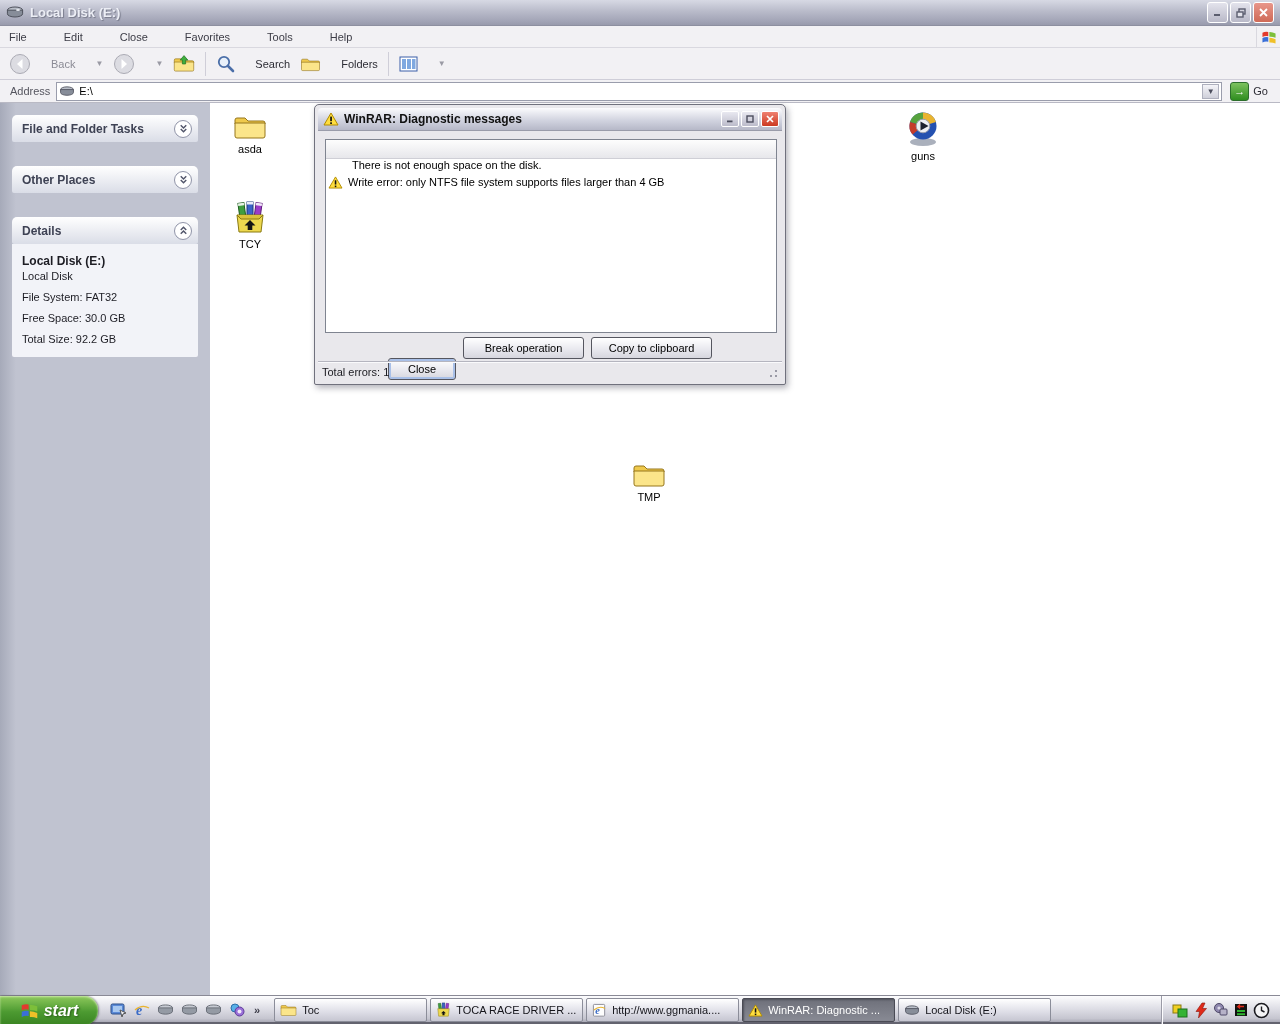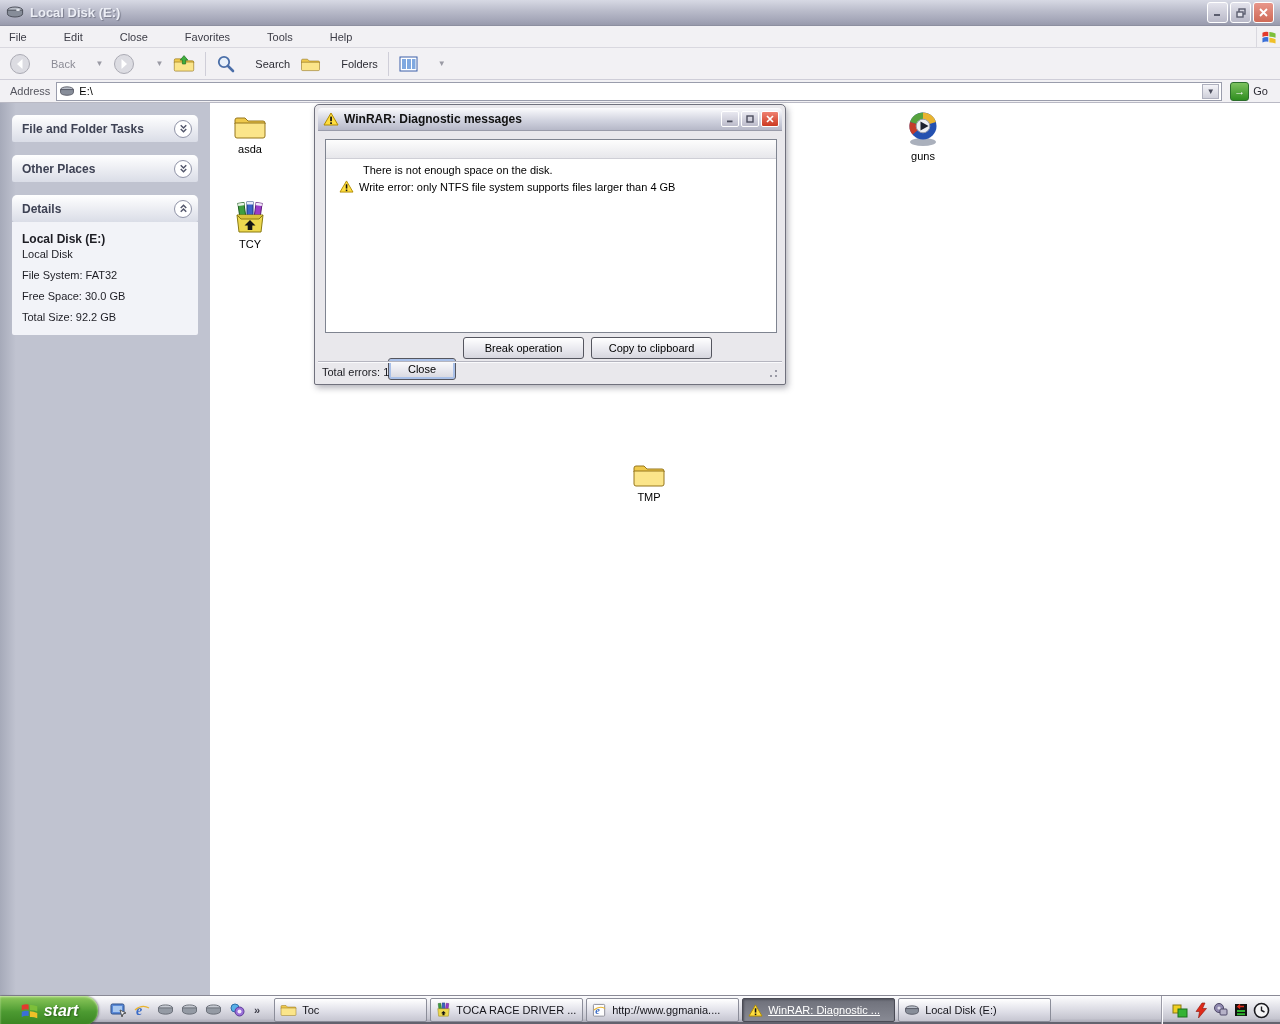--- a/index.html
+++ b/index.html
@@ -37,21 +37,21 @@
   .addr-box { flex:1; height:19px; background:#fff; border:1px solid #9a9dac; display:flex; align-items:center; padding:0 2px; color:#000; }
   .addr-box .val { margin-left:4px; }
   .addr-drop { margin-left:auto; width:17px; height:15px; background:linear-gradient(#f4f4f8,#cfd0da); border:1px solid #aeb0bd; display:flex; align-items:center; justify-content:center; color:#4b4d5c; font-size:8px; }
   .go-wrap { display:flex; align-items:center; gap:4px; padding:0 8px 0 8px; color:#2c2c34; }
   .go-btn { width:19px; height:19px; border-radius:3px; border:1px solid #2c6e2c;
     background:linear-gradient(#7cc25e,#2f8d1f); display:flex; align-items:center; justify-content:center; color:#fff; font-weight:bold; }
 
   .body-area { position:absolute; left:0; top:103px; right:0; bottom:0; background:#fff; }
   .sidebar { position:absolute; left:0; top:0; width:210px; height:100%;
     background:linear-gradient(to right, #a6aab9 0px, #c0c3d0 16px, #c0c3d0); padding:12px 12px 0 12px; }
-  .panel { margin-bottom:13px;border-radius:8px; }
+  .panel { margin-bottom:24px;border-radius:8px; }
   .panel-head { height:27px; background:linear-gradient(#ffffff,#dadde7); border-radius:5px 5px 2px 2px;
     display:flex; align-items:center; padding:0 6px 0 10px; font-weight:bold; color:#3e4254; font-size:12px; }
   .chev-btn { margin-left:auto; width:18px; height:18px; border-radius:50%; background:#fff; border:1px solid #9094a8;
     display:flex; align-items:center; justify-content:center; }
   .panel-body { background:#f2f3f8; padding:10px 10px 12px 10px; color:#1d1d24; border-radius:0 0 2px 2px; }
   .panel-body .b { font-weight:bold; font-size:12px; }
   .panel-body .line { margin-top:2px; }
   .panel-body .spaced { margin-top:9px; }
 
   
@@ -72,21 +72,21 @@
     display:flex; align-items:center; justify-content:center; }
   .dbtn.close { background:linear-gradient(#ef8070,#cc3a22); color:#fff; font-weight:bold; }
 
   .listview { position:absolute; left:10px; top:34px; width:452px; height:194px; background:#fff;
     border:1px solid #7f8490; }
   .lv-head { height:19px; display:flex; border-bottom:1px solid #cfcfd6; }
   .lv-col { background:linear-gradient(#fdfdfd,#e7e7eb); border-right:1px solid #cfcfd6;
     padding:2px 6px; color:#1c1c22; }
   .lv-col.c1 { width:330px; }
   .lv-col.c2 { flex:1; border-right:none; }
-  .lv-row { display:flex; align-items:flex-end; height:17px; padding-left:13px; color:#000; }
+  .lv-row { display:flex; align-items:flex-start; height:17px; padding-left:2px; color:#000; }
   .lv-row .msg { margin-left:5px; }
   .lv-row.noicon .msg { margin-left:24px; }
 
   .dlg-buttons { position:absolute; left:0; top:232px; width:100%; display:flex; justify-content:center; gap:7px; }
   .btn { height:22px; border:1px solid #55565f; border-radius:3px; color:#000;
     background:linear-gradient(#ffffff,#e9e9ef 55%,#d6d6de); display:flex; align-items:center; justify-content:center; }
   .btn.default { box-shadow:0 0 0 2px #a9c0e8 inset; }
   .btn.w68 { width:68px;margin-top:21px; } .btn.w120 { width:121px; }
 
   .dlg-status { position:absolute; left:3px; right:3px; bottom:3px; height:20px;
@@ -107,21 +107,21 @@
     background:linear-gradient(#8ec95c,#4c9a31 55%,#3a8422); box-shadow:inset 0 1px 2px #c9e8a8, 1px 0 2px rgba(0,0,0,.4);
     display:flex; align-items:center; justify-content:center; gap:5px;
     color:#fff; font-style:italic; font-weight:bold; font-size:16px; text-shadow:1px 1px 2px #2a5e18; }
   .quick { display:flex; align-items:center; gap:7px; padding:0 8px 0 12px; }
   .ql-chev { color:#3c3c48; font-weight:bold; font-size:11px; margin-left:2px; }
   .tasks { display:flex; align-items:center; gap:3px; padding-left:6px; }
   .task { width:153px; height:24px; border:1px solid #8b8d99; border-radius:2px;
     background:linear-gradient(#ffffff,#dddde6 60%,#c6c6d1); display:flex; align-items:center; gap:5px;
     padding:0 5px; color:#14141a; overflow:hidden; white-space:nowrap; }
   .task.active { background:linear-gradient(#6e707a,#888a94); border-color:#4a4b55;
-    box-shadow:inset 1px 1px 2px #50525c; color:#fff;text-decoration:underline; }
+    box-shadow:inset 1px 1px 2px #50525c; color:#fff; }
   .tray { margin-left:auto; display:flex; align-items:center; gap:4px; padding:0 10px 0 10px;
     border-left:1px solid #9a9aa6; box-shadow:inset 1px 0 0 #fdfdff; }
 
   svg { display:block; }
 </style>
 </head>
 <body>
 
 <div class="screen">
 

